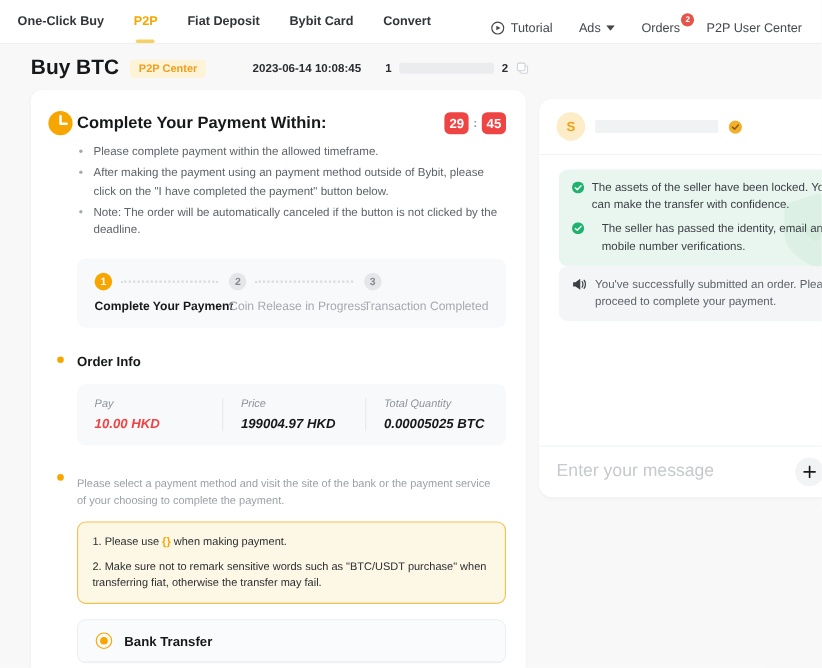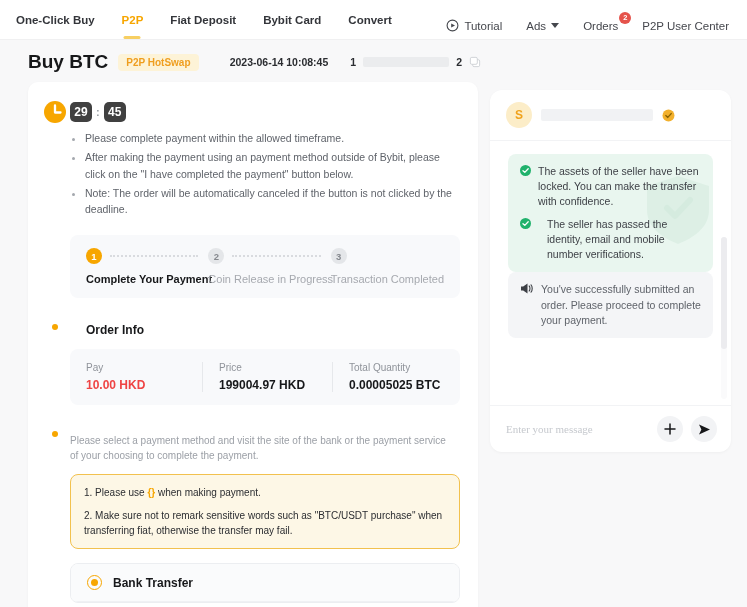--- a/index.html
+++ b/index.html
@@ -36,44 +36,44 @@
   .main { display:flex; gap:12px; padding:0 16px 0 28px; align-items:flex-start; }
   .card-main { width:450px; background:#fff; border-radius:10px; padding:18px 18px 26px 12px;
     box-shadow:0 1px 3px rgba(0,0,0,.04); }
   .sec { display:flex; }
   .gutter { width:30px; flex:none; display:flex; justify-content:center; }
   .sec-body { flex:1; min-width:0; }
   
   .head-row { display:flex; justify-content:space-between; align-items:flex-start; }
   .pay-heading { font-size:15px; font-weight:700; margin-top:3px; }
   .timer { display:flex; gap:4px; align-items:center; margin-top:2px; }
-  .tbox { background:#404040; color:#fff; font-weight:700; font-size:12px; border-radius:5px;
+  .tbox { background:#ef4444; color:#fff; font-weight:700; font-size:12px; border-radius:5px;
     padding:3px 4px; min-width:22px; text-align:center; }
   .tsep { color:#9aa0a6; font-weight:700; font-size:11px; }
   .bullets { margin:8px 0 0; padding-left:15px; color:#5f636a; font-size:10.5px; line-height:1.55; }
   .bullets li { margin-bottom:3px; }
   .bullets li::marker { color:#a4a8ae; }
   
   .steps { margin-top:18px; background:#f8f9fb; border-radius:8px; padding:13px 16px 13px; display:flex; }
   .step { display:flex; flex-direction:column; flex:1; min-width:0; }
   .step:last-child { flex:0 0 auto; }
   .step-top { display:flex; align-items:center; }
   .snum { width:16px; height:16px; border-radius:50%; background:#e4e6e9; color:#85888e;
     font-size:9.5px; font-weight:700; display:flex; align-items:center; justify-content:center; flex:none; }
   .step.active .snum { background:#f7a600; color:#fff; }
   .sline { flex:1; border-top:2px dotted #d9dbdf; margin:0 10px 0 8px; }
   .slabel { margin-top:9px; font-size:11px; color:#a6a9af; white-space:nowrap; }
   .step.active .slabel { color:#17181a; font-weight:700; }
   
   .sec-head { margin-top:22px; }
   .sec-dot { width:6px; height:6px; border-radius:50%; background:#f7a600; margin-top:4px; }
-  .sec-title { font-size:12px; font-weight:700;margin-left:16px; }
+  .sec-title { font-size:12px; font-weight:700; }
   .sec-sub { margin-top:6px; font-size:10px; color:#9ca0a7; line-height:1.5; padding-right:6px; }
   
-  .obox { margin-top:11px; background:#f8f9fb; border-radius:8px; display:flex; padding:13px 0; }
+  .obox { margin-top:11px; background:#f8f9fb; border-radius:8px; display:flex; padding:13px 0;font-style:italic; }
   .ocol { padding:0 16px; }
   .ocol.c1 { flex:0 0 132px; }
   .ocol.c2 { flex:0 0 130px; border-left:1px solid #e6e8eb; }
   .ocol.c3 { flex:1; border-left:1px solid #e6e8eb; }
   .olabel { font-size:10px; color:#8f939a; margin-bottom:5px; }
   .oval { font-size:12px; font-weight:700; }
   .oval.green { color:#ef4444; }
   
   .warn { margin-top:11px; border:1px solid #f2c14e; background:#fdf7e6; border-radius:8px;
     padding:10px 13px; font-size:10px; color:#2b2d31; }
@@ -105,22 +105,22 @@
   .shield-mark { position:absolute; right:4px; top:22px; z-index:0; }
   .tstamp { text-align:center; font-size:9.5px; color:#a6aab0; margin:13px 0 11px; }
   .sysmsg { background:#f4f5f7; border-radius:8px; padding:10px 12px; display:flex; gap:8px; }
   .mega-icon { flex:none; margin-top:1px; }
   .sys-text { font-size:10.5px; color:#5f636a; line-height:1.45; }
   .chat-scrollbar { position:absolute; right:4px; top:96px; bottom:6px; width:6px;
     background:#fafafb; border-radius:3px; }
   .scroll-thumb { width:6px; height:112px; background:#ececef; border-radius:3px; cursor:pointer; }
   .chat-input-row { border-top:1px solid #f2f3f5; padding:10px 14px; display:flex;
     align-items:center; gap:8px; }
-  .chat-input-row input { flex:1; border:none; outline:none; font-size:11px;
-    font-family:Liberation Serif, serif; color:#17181a; background:transparent; min-width:0; }
+  .chat-input-row input { flex:1; border:none; outline:none; font-size:16px;
+    font-family:Liberation Sans, sans-serif; color:#17181a; background:transparent; min-width:0; }
   .chat-input-row input::placeholder { color:#c6c9ce; }
   .circle-btn { width:26px; height:26px; border-radius:50%; background:#f2f3f5; border:none;
     display:flex; align-items:center; justify-content:center; cursor:pointer; flex:none; padding:0; }
 </style>
 </head>
 <body>
 
 <div class="topnav">
   <div class="nav-left">
     <span class="nav-item">One-Click Buy</span>
@@ -148,21 +148,21 @@
       <span class="orders-badge">2</span>
     </div>
     <div>
       <span>P2P User Center</span>
     </div>
   </div>
 </div>
 
 <div class="page-head">
   <span class="page-title">Buy BTC</span>
-  <span class="hotswap-badge">P2P HotSwap</span>
+  <span class="hotswap-badge">P2P Center</span>
   <div class="order-meta">
     <span>2023-06-14 10:08:45</span>
     <span style="width:8px"></span>
     <span>1</span>
     <span class="order-blur"></span>
     <span>2</span>
     <svg width="12" height="12" viewBox="0 0 13 13">
         <rect x="4" y="4" width="7.5" height="7.5" rx="1.5" fill="#fff" stroke="#cdd0d5" stroke-width="1"></rect>
         <rect x="1.5" y="1.5" width="7.5" height="7.5" rx="1.5" fill="#fff" stroke="#cdd0d5" stroke-width="1"></rect>
       </svg>
@@ -175,20 +175,21 @@
 
     <div class="sec">
       <div class="gutter">
         <svg width="24" height="24" viewBox="0 0 24 24">
             <circle cx="12" cy="12" r="11" fill="#f7a600"></circle>
             <path d="M12 5.5 V12.5 H17.5" fill="none" stroke="#fff" stroke-width="2.3" stroke-linecap="round" stroke-linejoin="round"></path>
           </svg>
       </div>
       <div class="sec-body">
         <div class="head-row">
+          <div class="pay-heading">Complete Your Payment Within:</div>
           <div class="timer">
             <span class="tbox">29</span>
             <span class="tsep">:</span>
             <span class="tbox">45</span>
           </div>
         </div>
         <ul class="bullets">
           <li>Please complete payment within the allowed timeframe.</li>
           <li>After making the payment using an payment method outside of Bybit, please click on the "I have completed the payment" button below.</li>
           <li>Note: The order will be automatically canceled if the button is not clicked by the deadline.</li>

